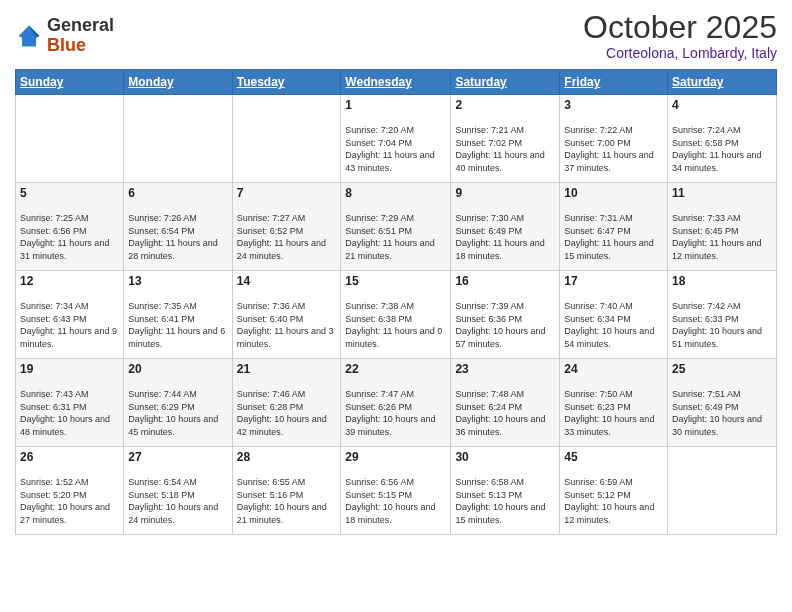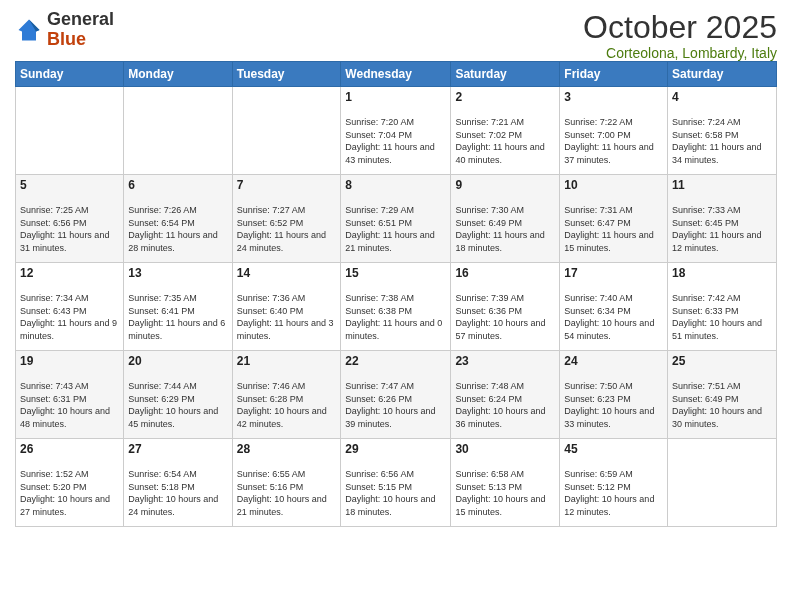--- a/index.html
+++ b/index.html
@@ -12,22 +12,22 @@
     }
     .page {
       width: 792px;
       height: 612px;
       background: #fff;
       padding: 10px 15px;
     }
     .header {
       display: flex;
       justify-content: space-between;
-      align-items: flex-start;
-      margin-bottom: 0;
+      align-items: center;
+      margin-bottom: 8px;
     }
     .logo {
       display: flex;
       align-items: center;
       gap: 4px;
     }
     .logo-text {
       font-size: 18px;
       font-weight: bold;
       line-height: 1.1;
@@ -42,35 +42,36 @@
       text-align: right;
     }
     .month-title {
       font-size: 32px;
       font-weight: normal;
       color: #333;
       line-height: 1.1;
     }
     .location {
       font-size: 14px;
-      color: #4d7c0f;
+      color: #4c1d95;
     }
     .calendar {
       width: 100%;
       border-collapse: collapse;
       border: 1px solid #ccc;
     }
     .calendar th {
       background: #3a7abf;
       color: #fff;
       font-size: 12px;
       font-weight: bold;
       padding: 5px 4px;
       text-align: left;
       border: 1px solid #2d6aa8;
+      text-decoration: underline;
     }
     .calendar td {
       border: 1px solid #ccc;
       vertical-align: top;
       padding: 3px 4px;
       width: 113px;
       height: 88px;
       font-size: 9.5px;
       color: #333;
       background: #fff;

